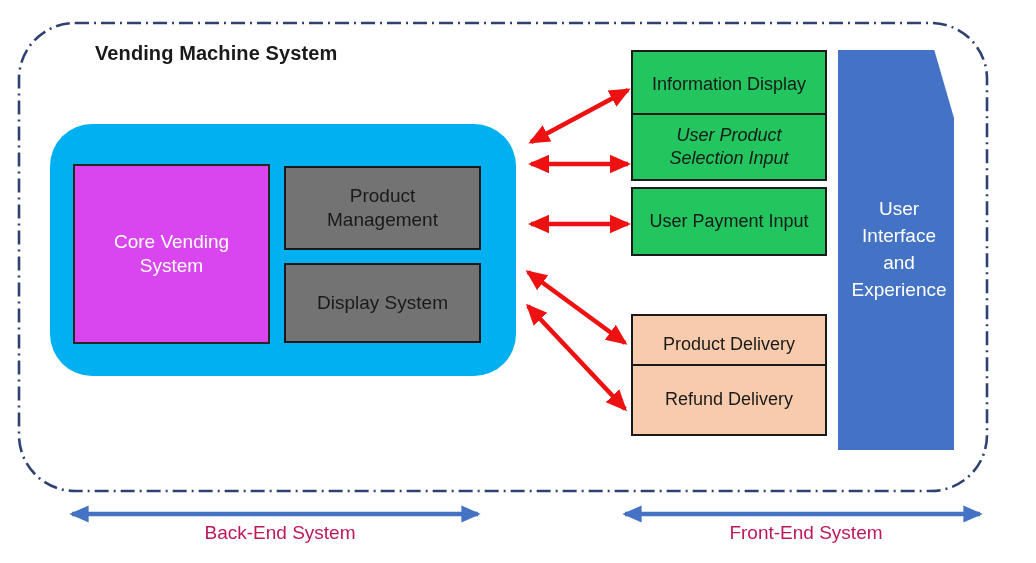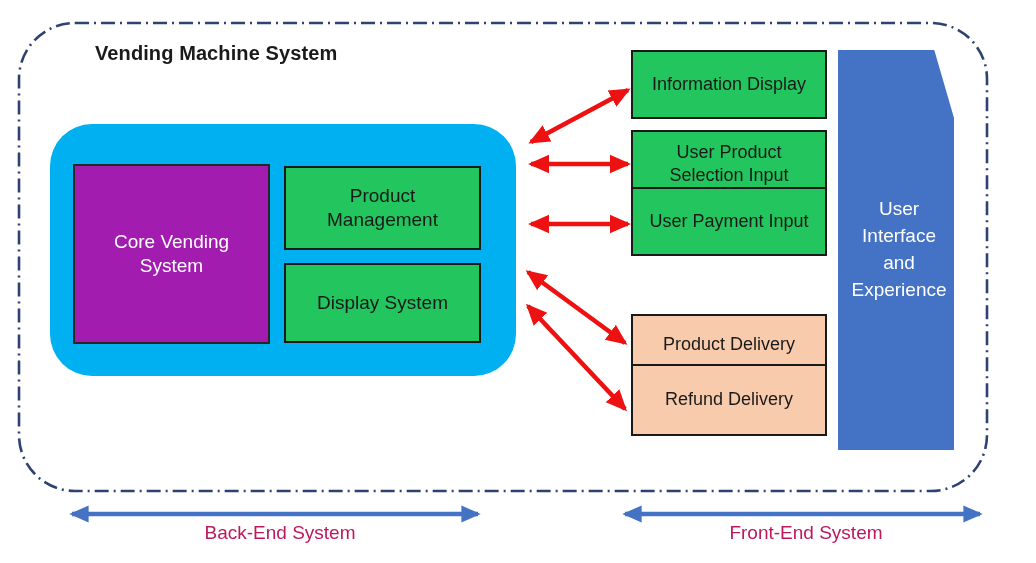--- a/index.html
+++ b/index.html
@@ -48,36 +48,36 @@
     border-radius: 42px;
     box-sizing: border-box;
   }
 
   .core-vending-box {
     position: absolute;
     left: 73px;
     top: 164px;
     width: 197px;
     height: 180px;
-    background: #a21caf;
+    background: #d946ef;
     border: 2px solid #262626;
     box-sizing: border-box;
     display: flex;
     align-items: center;
     justify-content: center;
     text-align: center;
     color: #ffffff;
     font-size: 19px;
     line-height: 1.28;
     padding: 0 6px;
   }
 
   .yellow-box {
     position: absolute;
-    background: #22c55e;
+    background: #737373;
     border: 2px solid #1a1a1a;
     box-sizing: border-box;
     display: flex;
     align-items: center;
     justify-content: center;
     text-align: center;
     color: #1a1a1a;
     font-size: 19px;
     line-height: 1.28;
     padding: 0 6px;
@@ -128,21 +128,21 @@
     text-align: center;
     color: #1a1a1a;
     font-size: 18px;
     line-height: 1.28;
     padding: 0 5px;
   }
   .fe-green { background: #22c55e; }
   .fe-salmon { background: #F8CBAD; }
 
   .fe-info-display       { top: 50px;  height: 69px; }
-  .fe-product-selection  { top: 130px; height: 68px; }
+  .fe-product-selection  { top: 113px; height: 68px; font-style: italic; }
   .fe-payment-input      { top: 187px; height: 69px; }
   .fe-product-delivery   { top: 314px; height: 62px; }
   .fe-refund-delivery    { top: 364px; height: 72px; }
 
   
   .arrows-svg {
     position: absolute;
     left: 0;
     top: 0;
     width: 1036px;

